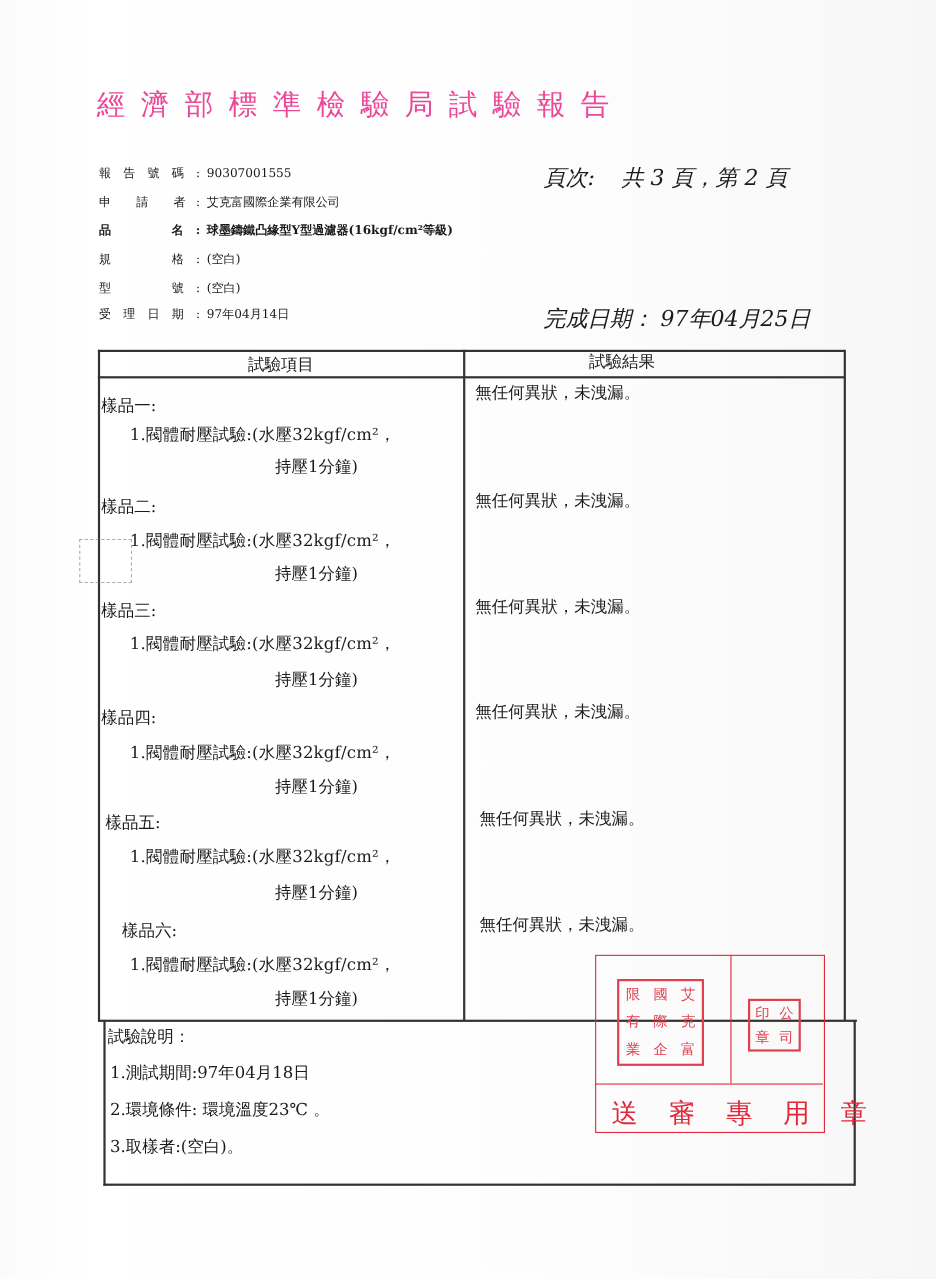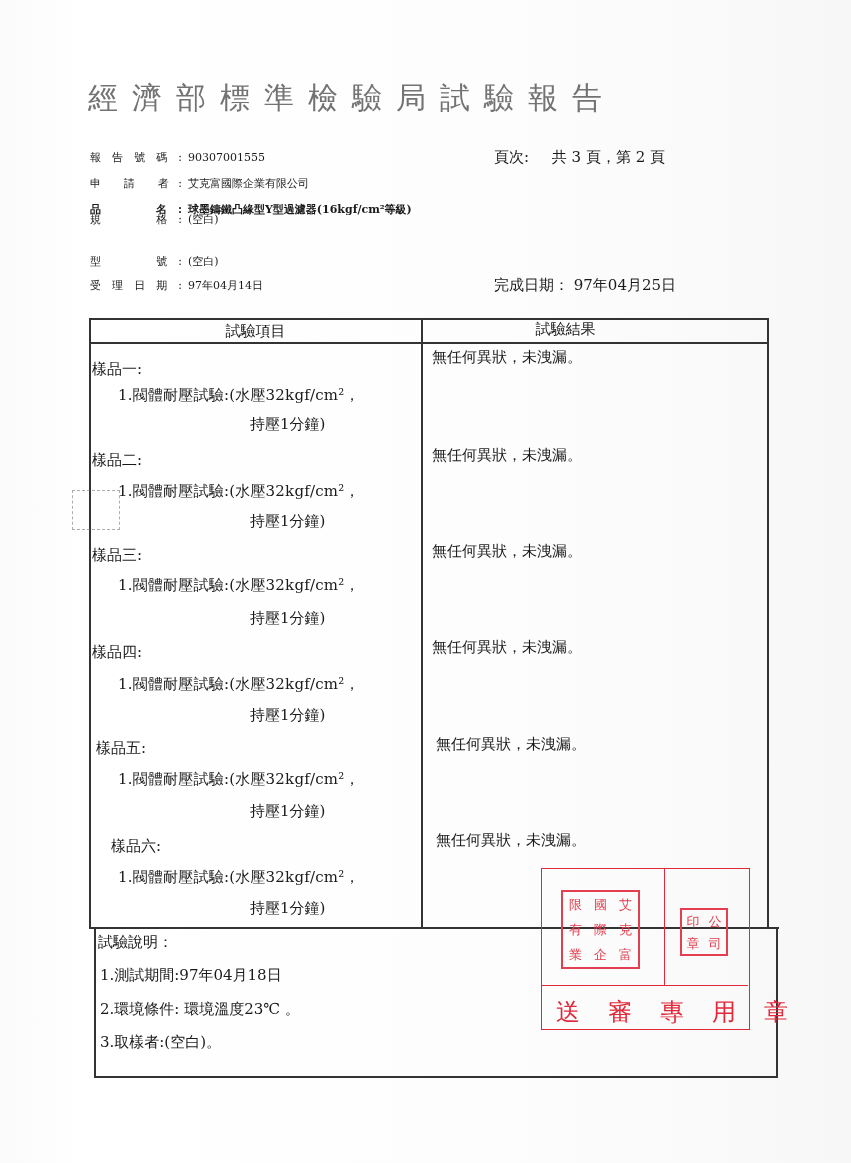--- a/index.html
+++ b/index.html
@@ -3,25 +3,25 @@
 <meta charset="utf-8">
 <style>
   html, body { margin: 0; padding: 0; background: #ffffff; }
   body {
     width: 851px; height: 1163px; position: relative; overflow: hidden;
     font-family: "DejaVu Serif", "Liberation Serif", serif;
     color: #1a1a1a;
     background: linear-gradient(90deg, #fbfbfb 0%, #ffffff 10%, #fdfdfd 60%, #f7f7f7 100%);
   }
   .abs { position: absolute; white-space: nowrap; }
-  .title { left: 88px; top: 78px; font-size: 30px; letter-spacing: 14px; font-family: Liberation Sans, sans-serif; color: #737373; }
+  .title { left: 88px; top: 78px; font-size: 26px; letter-spacing: 14px; font-family: Liberation Sans, sans-serif; color: #ec4899; }
   .meta { font-size: 11px; color: #1a1a1a; }
   .meta .lbl { display: inline-block; width: 92px; text-align: justify; text-align-last: justify; }
   .meta .val { display: inline-block; margin-left: 6px; }
-  .right-meta { font-size: 15px; }
+  .right-meta { font-size: 20px; font-style: italic; }
 
   .table-line { position: absolute; background: #333; }
   .hdr { position: absolute; font-size: 15px; text-align: center; }
   .cell { position: absolute; font-size: 15px; white-space: nowrap; }
   .sample-label { left: 92px; }
   .item-line1 { left: 118px; letter-spacing: 0.2px; }
   .item-line2 { left: 250px; }
   .result { left: 432px; }
 
   .notes { position: absolute; font-size: 15px; left: 98px; }
@@ -39,21 +39,21 @@
 
 <div class="abs meta" style="left:90px; top:150px;">
   <span class="lbl">報告號碼:</span><span class="val">90307001555</span>
 </div>
 <div class="abs meta" style="left:90px; top:176px;">
   <span class="lbl">申 請 者:</span><span class="val">艾克富國際企業有限公司</span>
 </div>
 <div class="abs meta" style="left:90px; top:202px;font-weight:bold;">
   <span class="lbl">品　　名:</span><span class="val">球墨鑄鐵凸緣型Y型過濾器(16kgf/cm²等級)</span>
 </div>
-<div class="abs meta" style="left:90px; top:212px;">
+<div class="abs meta" style="left:90px; top:228px;">
   <span class="lbl">規　　格:</span><span class="val">(空白)</span>
 </div>
 <div class="abs meta" style="left:90px; top:254px;">
   <span class="lbl">型　　號:</span><span class="val">(空白)</span>
 </div>
 <div class="abs meta" style="left:90px; top:278px;">
   <span class="lbl">受理日期:</span><span class="val">97年04月14日</span>
 </div>
 
 <div class="abs right-meta" style="left:494px; top:148px;">

